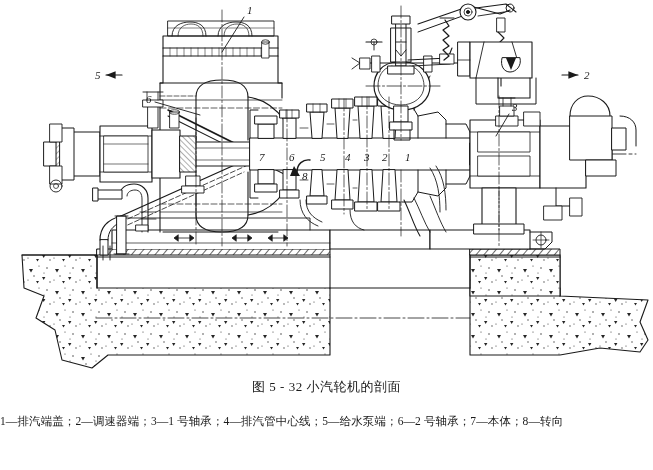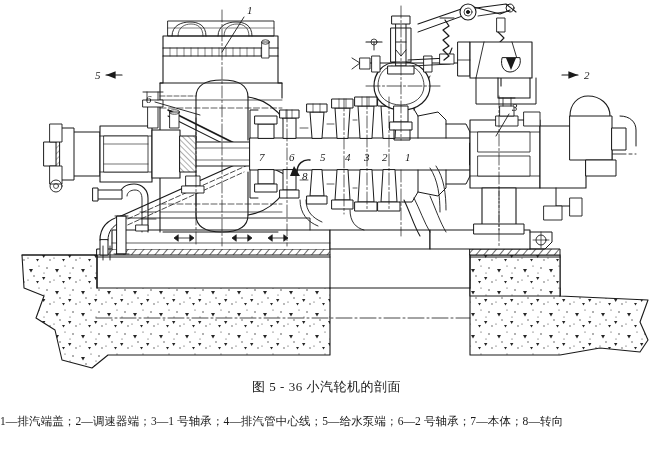--- a/index.html
+++ b/index.html
@@ -476,16 +476,16 @@
         <text x="320" y="161">5</text>
         <text x="345" y="161">4</text>
         <text x="364" y="161">3</text>
         <text x="382" y="161">2</text>
         <text x="405" y="161">1</text>
         <text x="302" y="180">8</text>
       </g>
     </svg>
   </div>
 
-  <div class="caption">图 5 - 36   小汽轮机的剖面</div>
+  <div class="caption">图 5 - 32   小汽轮机的剖面</div>
   <div class="legend">1—排汽端盖；2—调速器端；3—1 号轴承；4—排汽管中心线；5—给水泵端；6—2 号轴承；7—本体；8—转向</div>
 
 </div>
 
 </body></html>

